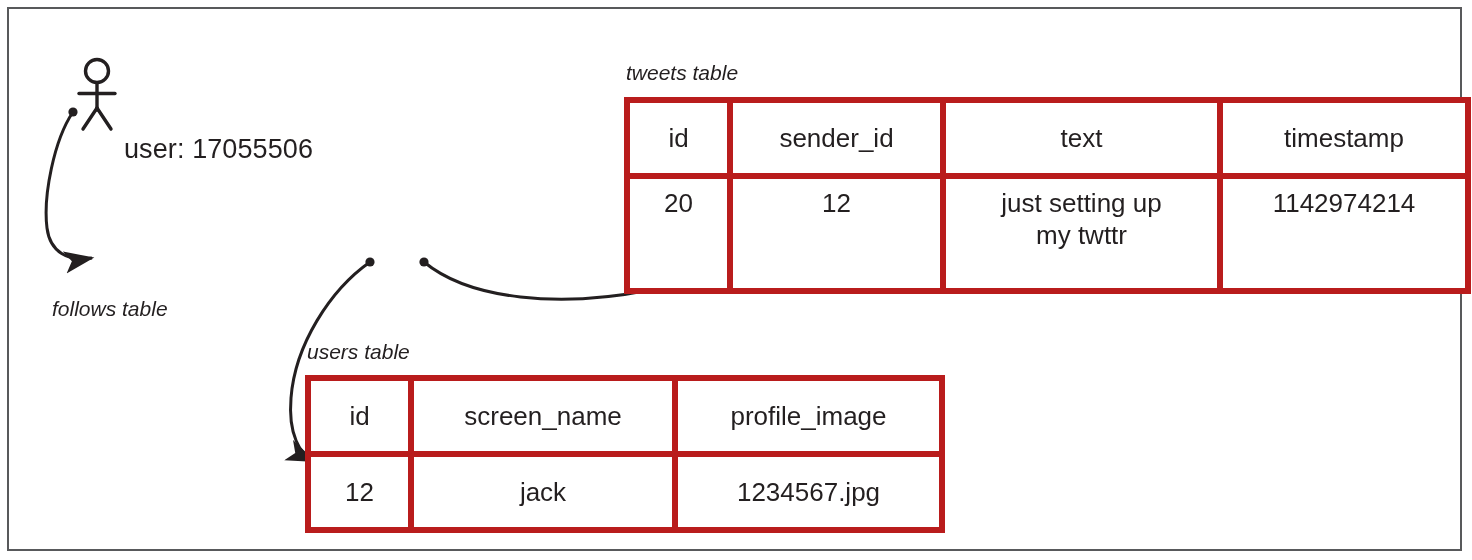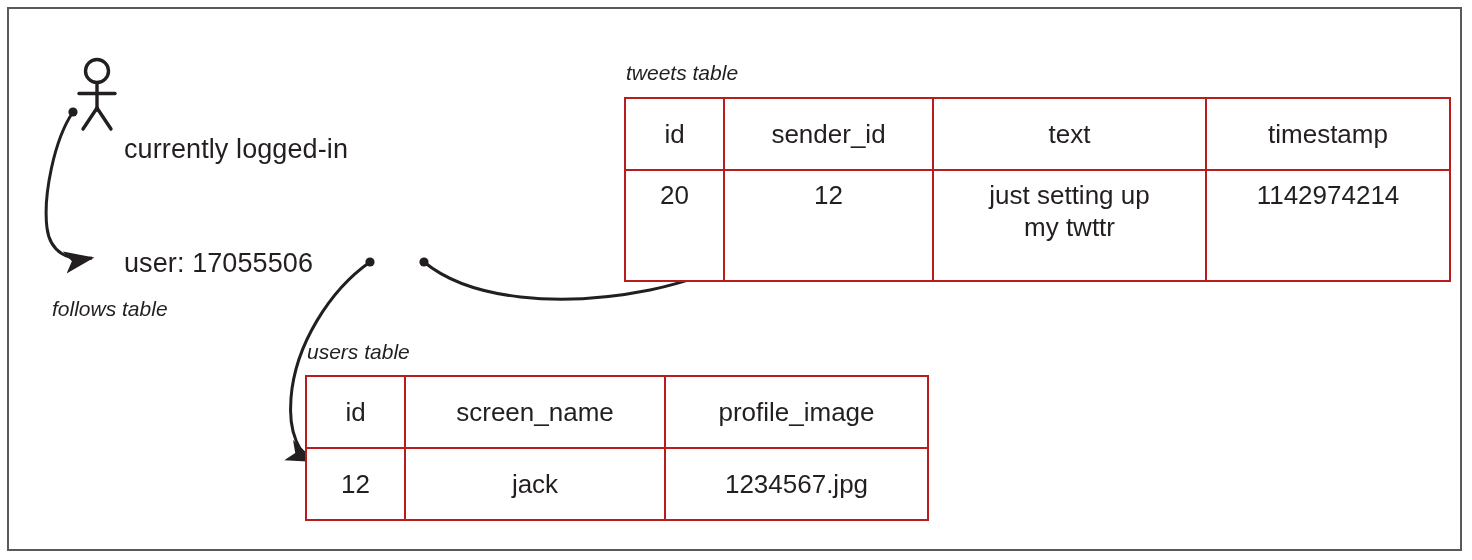--- a/index.html
+++ b/index.html
@@ -53,21 +53,21 @@
     white-space: pre;
   }
   
   .tbl {
     position: absolute;
     border-collapse: collapse;
     table-layout: fixed;
     background: #ffffff;
   }
   .tbl td {
-    border: 2px solid #b91c1c;
+    border: 6px solid #b91c1c;
     text-align: center;
     vertical-align: middle;
     font-size: 26px;
     color: #231f20;
     padding: 8px 4px;
     line-height: 32px;
   }
   .tbl td.hdr { height: 54px; }
   .tbl td.cell { height: 54px; }
   #tweets-table td.cell { height: 93px; vertical-align: top; padding-top: 8px; margin-left: 30px; }
@@ -107,21 +107,20 @@
     <g stroke="#231f20" stroke-width="3.4" fill="none" stroke-linecap="round">
       <circle cx="97" cy="71" r="11.5"></circle>
       <line x1="97" y1="83" x2="97" y2="110"></line>
       <line x1="79" y1="93.5" x2="115" y2="93.5"></line>
       <line x1="97" y1="108" x2="83" y2="129"></line>
       <line x1="97" y1="108" x2="111" y2="129"></line>
     </g>
   </svg>
 
   <div class="annot" style="left:124px; top:54px;">
-    <div>currently logged-in</div>
     <div>user: 17055506</div>
   </div>
 
   <table class="tbl" id="follows-table" style="left:66px; top:169px; width:442px;">
     <tbody>
   </tbody>
     </table>
   <div class="caption" style="left:52px; top:297px;">follows table</div>
 
   <div class="caption" style="left:626px; top:61px;">tweets table</div>

